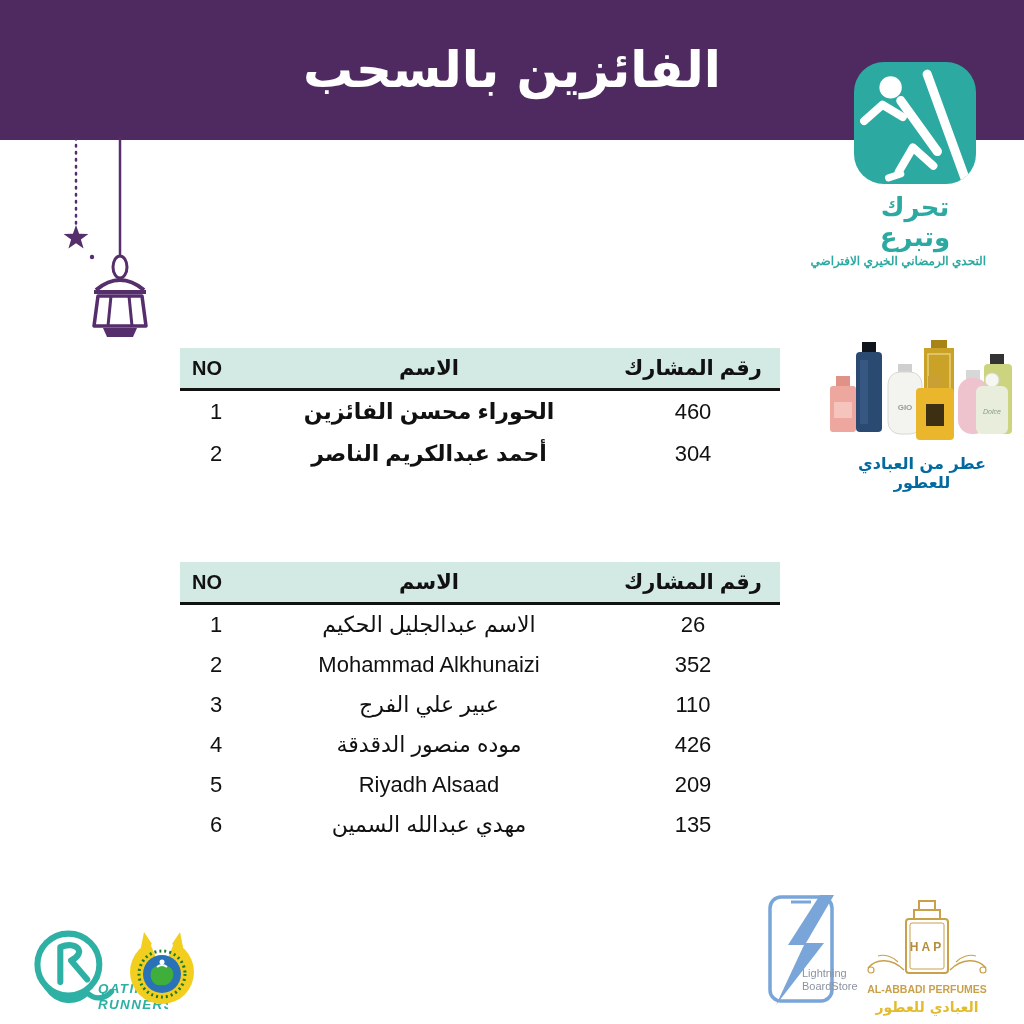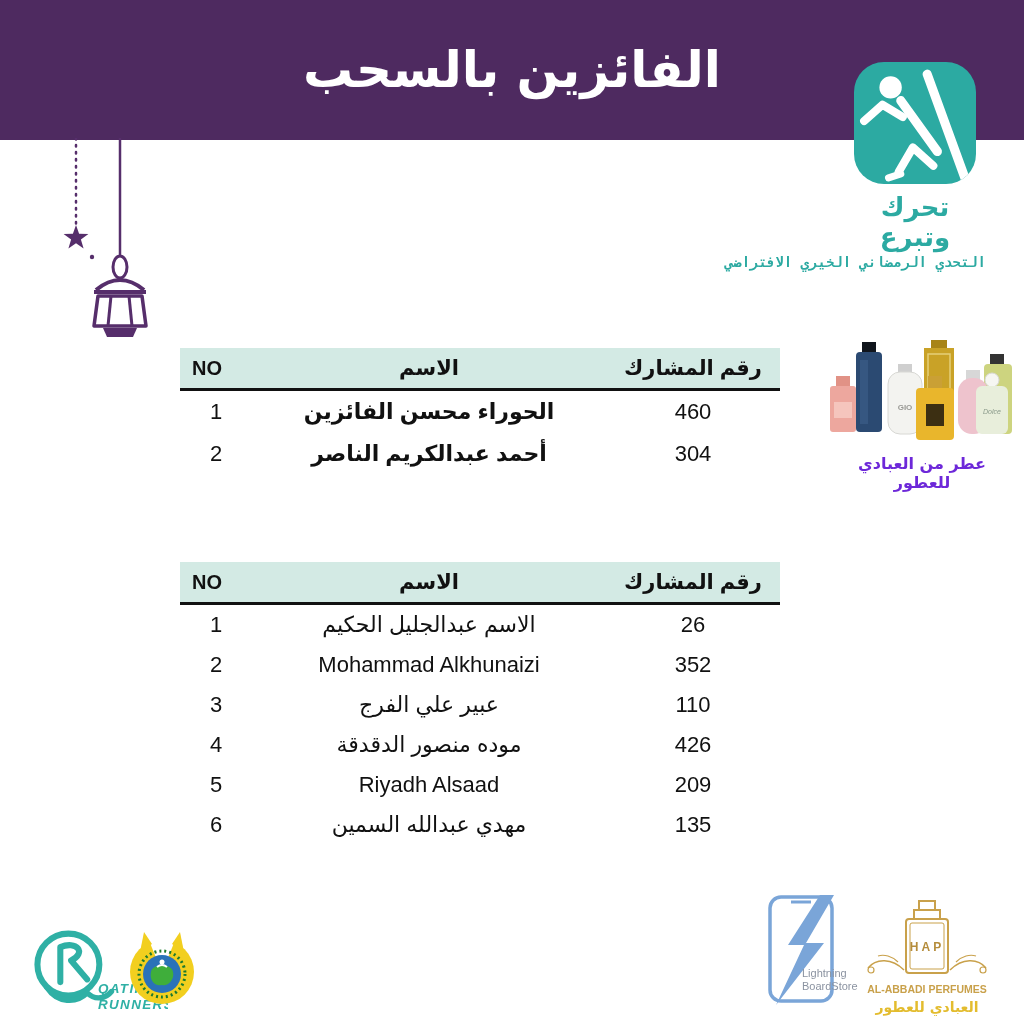--- a/index.html
+++ b/index.html
@@ -9,43 +9,43 @@
   .banner{position:absolute;left:0;top:0;width:1024px;height:140px;background:#4e2a60;
           display:flex;align-items:center;justify-content:center;}
   .banner h1{margin:0;color:#ffffff;font-size:50px;font-weight:bold;letter-spacing:1px;
              font-family:"DejaVu Sans",sans-serif;}
   
   .app-badge{position:absolute;left:844px;top:62px;width:142px;text-align:center;}
   .app-icon{width:122px;height:122px;margin:0 auto;background:#2caaa2;border-radius:30px;
             display:flex;align-items:center;justify-content:center;overflow:hidden;}
   .app-name{margin-top:8px;color:#2caaa2;font-size:26px;font-weight:bold;
             font-family:"DejaVu Sans",sans-serif;}
-  .app-tagline{margin-top:2px;color:#2caaa2;font-size:14px;font-weight:bold;
-               font-family:Liberation Mono, monospace;white-space:nowrap;}
+  .app-tagline{margin-top:2px;color:#2caaa2;font-size:12px;font-weight:bold;
+               font-family:Liberation Sans, sans-serif;white-space:nowrap;}
   
   .lantern{position:absolute;left:50px;top:138px;}
   
   .draw{position:absolute;left:180px;width:600px;}
   .draw1{top:348px;}
   .draw2{top:562px;}
   table{width:100%;border-collapse:collapse;}
   thead th{background:#d3eae4;border-bottom:3px solid #111;padding:8px 6px;
            font-size:21px;font-weight:bold;color:#111;}
   th.c-no{width:12%;text-align:left;padding-left:12px;font-size:20px;}
   th.c-name{width:59%;}
   th.c-num{width:29%;text-align:center;}
   tbody td{padding:7px 4px;font-size:22px;color:#111;text-align:center;}
   .draw1 tbody td{padding:8px 4px;}
   .draw1 td.c-name{font-weight:bold;}
   td.c-no{text-align:center;}
   
   .prize{position:absolute;margin:0;text-align:center;}
   .prize1{left:828px;top:330px;width:188px;}
   .prize2{left:836px;top:540px;width:168px;}
-  .prize figcaption{margin-top:6px;font-size:16px;font-weight:bold;color:#6d28d9;
+  .prize figcaption{margin-top:6px;font-size:16px;font-weight:bold;color:#0369a1;
                     font-family:"DejaVu Sans",sans-serif;}
   
   .logo{position:absolute;}
   .logo-qatif{left:28px;top:928px;}
   .logo-emblem{left:120px;top:930px;}
   .logo-lightning{left:756px;top:893px;}
   .logo-abbadi{left:862px;top:898px;}
   svg text{font-family:"Liberation Sans","DejaVu Sans",sans-serif;}
 </style>
 </head>

